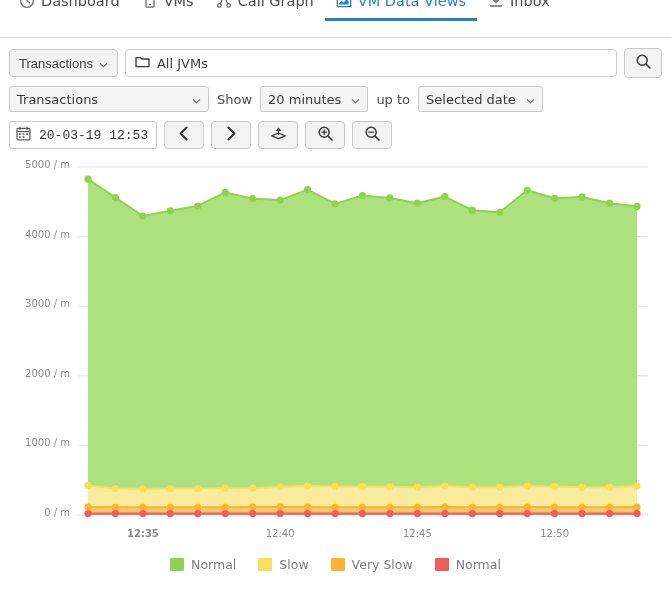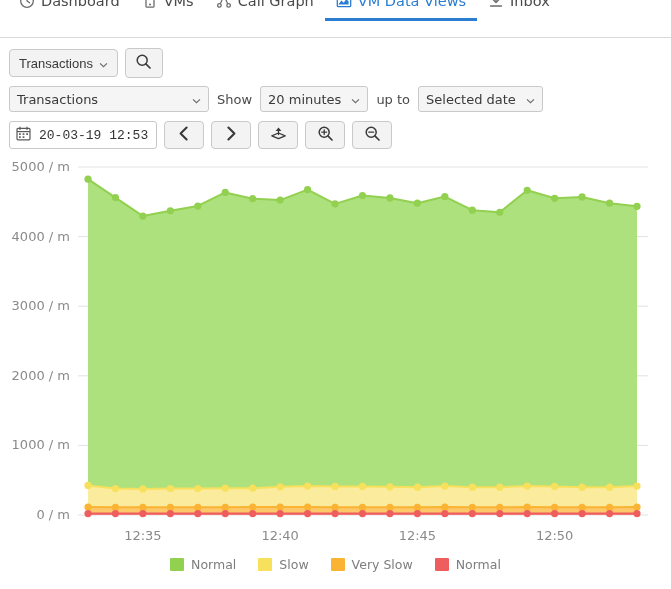--- a/index.html
+++ b/index.html
@@ -126,21 +126,21 @@
     cursor: text;
   }
   .iconbtn {
     width: 40px; height: 28px; padding: 0;
   }
 
   
   #chart-area { position: relative; margin-top: 8px; }
   .ylabel, .xlabel {
     position: absolute;
-    font-size: 13px;
+    font-size: 10px;
     color: #8a8a8a;
     white-space: nowrap;
   }
   .ylabel { text-align: right; }
   .xlabel { text-align: center; }
 
   
   #legend {
     position: absolute;
     left: 0; right: 0;
@@ -220,20 +220,28 @@
 
   <button class="btn">
     <span>Transactions</span>
     <span>
       <svg width="9" height="6" viewBox="0 0 9 6">
           <path d="M1 1.3 4.5 4.7 8 1.3" fill="none" stroke="#6a6a6a" stroke-width="1.1"></path>
         </svg>
     </span>
   </button>
 
+  <div class="searchbox">
+    <span>
+      <svg width="15" height="13" viewBox="0 0 15 13">
+          <path d="M1 2.6h4.6l1.2 1.4H14v7.6H1z" fill="none" stroke="#3b3b3b" stroke-width="1.35" stroke-linejoin="round"></path>
+        </svg>
+    </span>
+    <span>All JVMs</span>
+  </div>
 
   <button class="btn" id="search-go">
     <span>
       <svg width="17" height="17" viewBox="0 0 17 17">
           <circle cx="7.2" cy="7.2" r="5" fill="none" stroke="#3a3a3a" stroke-width="1.5"></circle>
           <path d="M10.9 10.9 15 15" stroke="#3a3a3a" stroke-width="1.7" stroke-linecap="round"></path>
         </svg>
     </span>
   </button>
 
@@ -441,21 +449,21 @@
       <circle cx="609.55" cy="356.608" r="3.6" fill="#ef5e5e"></circle>
       <circle cx="637" cy="356.608" r="3.6" fill="#ef5e5e"></circle>
     </svg>
   <div id="chart-labels">
       <div class="ylabel" style="right: 601px; top: 350px;">0 / m</div>
       <div class="ylabel" style="right: 601px; top: 280.4px;">1000 / m</div>
       <div class="ylabel" style="right: 601px; top: 210.8px;">2000 / m</div>
       <div class="ylabel" style="right: 601px; top: 141.2px;">3000 / m</div>
       <div class="ylabel" style="right: 601px; top: 71.6px;">4000 / m</div>
       <div class="ylabel" style="right: 601px; top: 2px;">5000 / m</div>
-      <div class="xlabel" style="left: 112.9px; width: 60px; top: 371px;">12:35</div>
+      <div class="xlabel" style="left: 112.9px; width: 60px; top: 371px; font-weight: bold;">12:35</div>
       <div class="xlabel" style="left: 250.15px; width: 60px; top: 371px;">12:40</div>
       <div class="xlabel" style="left: 387.4px; width: 60px; top: 371px; text-align: center;">12:45</div>
       <div class="xlabel" style="left: 524.65px; width: 60px; top: 371px;">12:50</div>
     </div>
   <div id="legend" style="top: 400px;">
       <div class="legend-item">
         <span class="swatch" style="background: rgb(146, 208, 80);"></span>
         <span>Normal</span>
       </div>
       <div class="legend-item">

